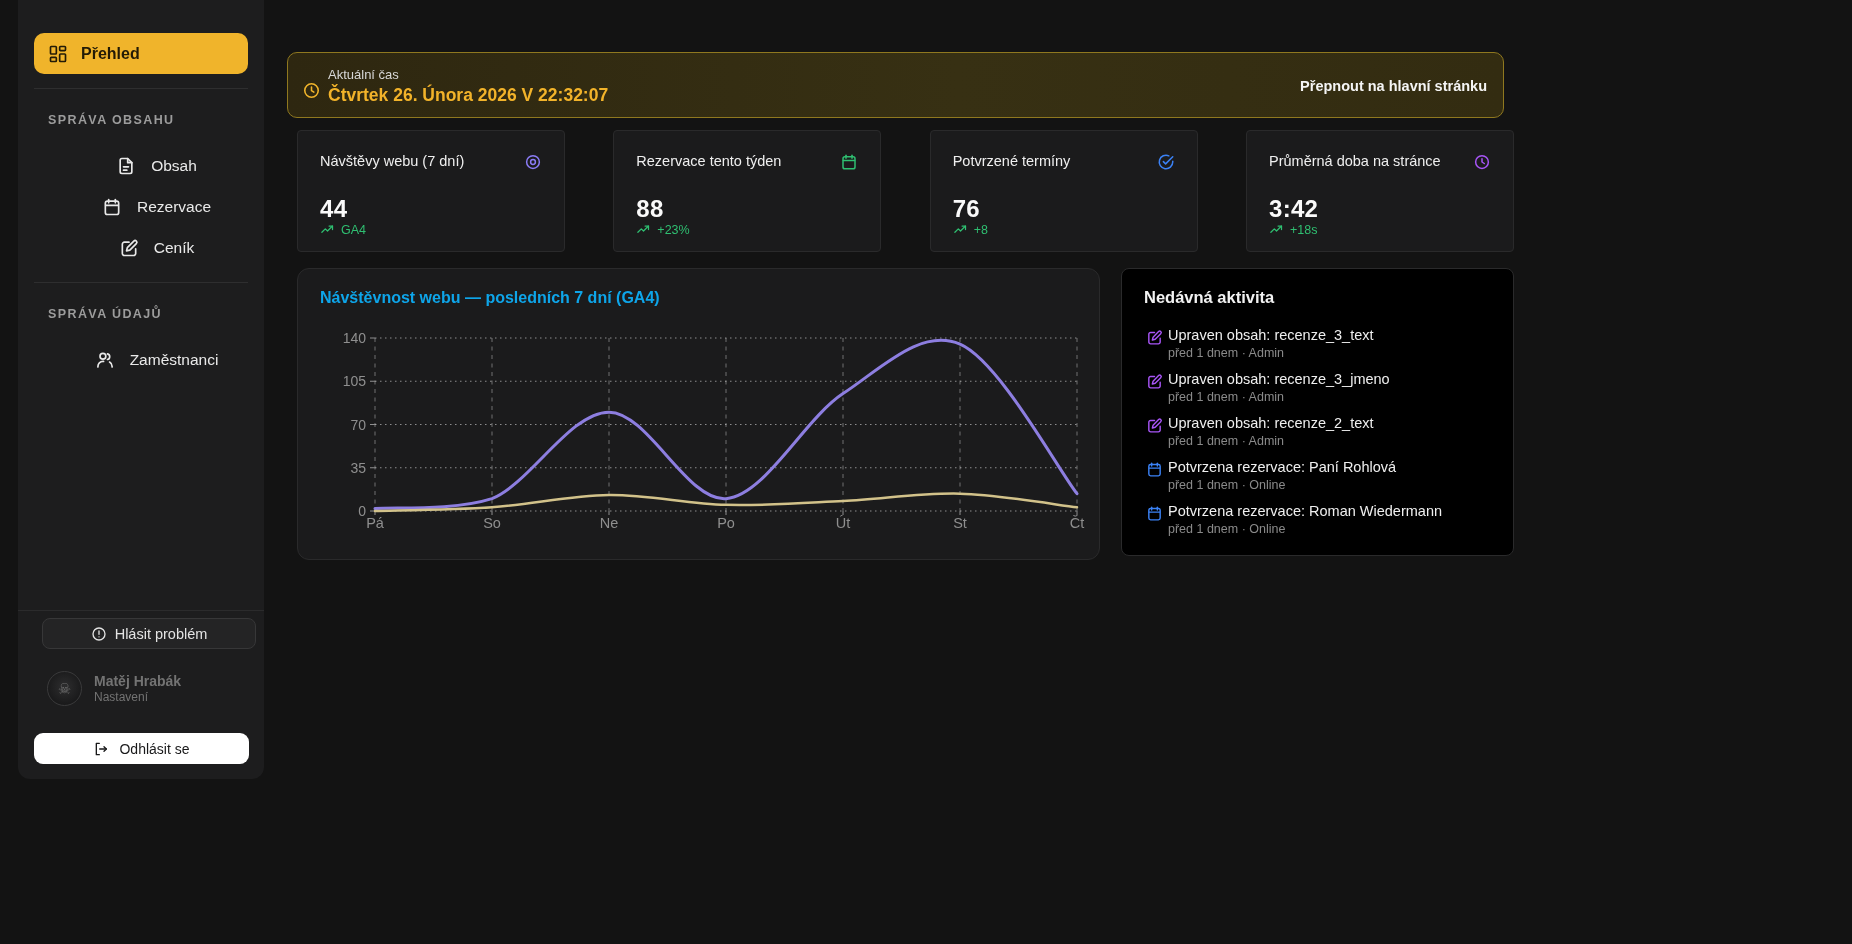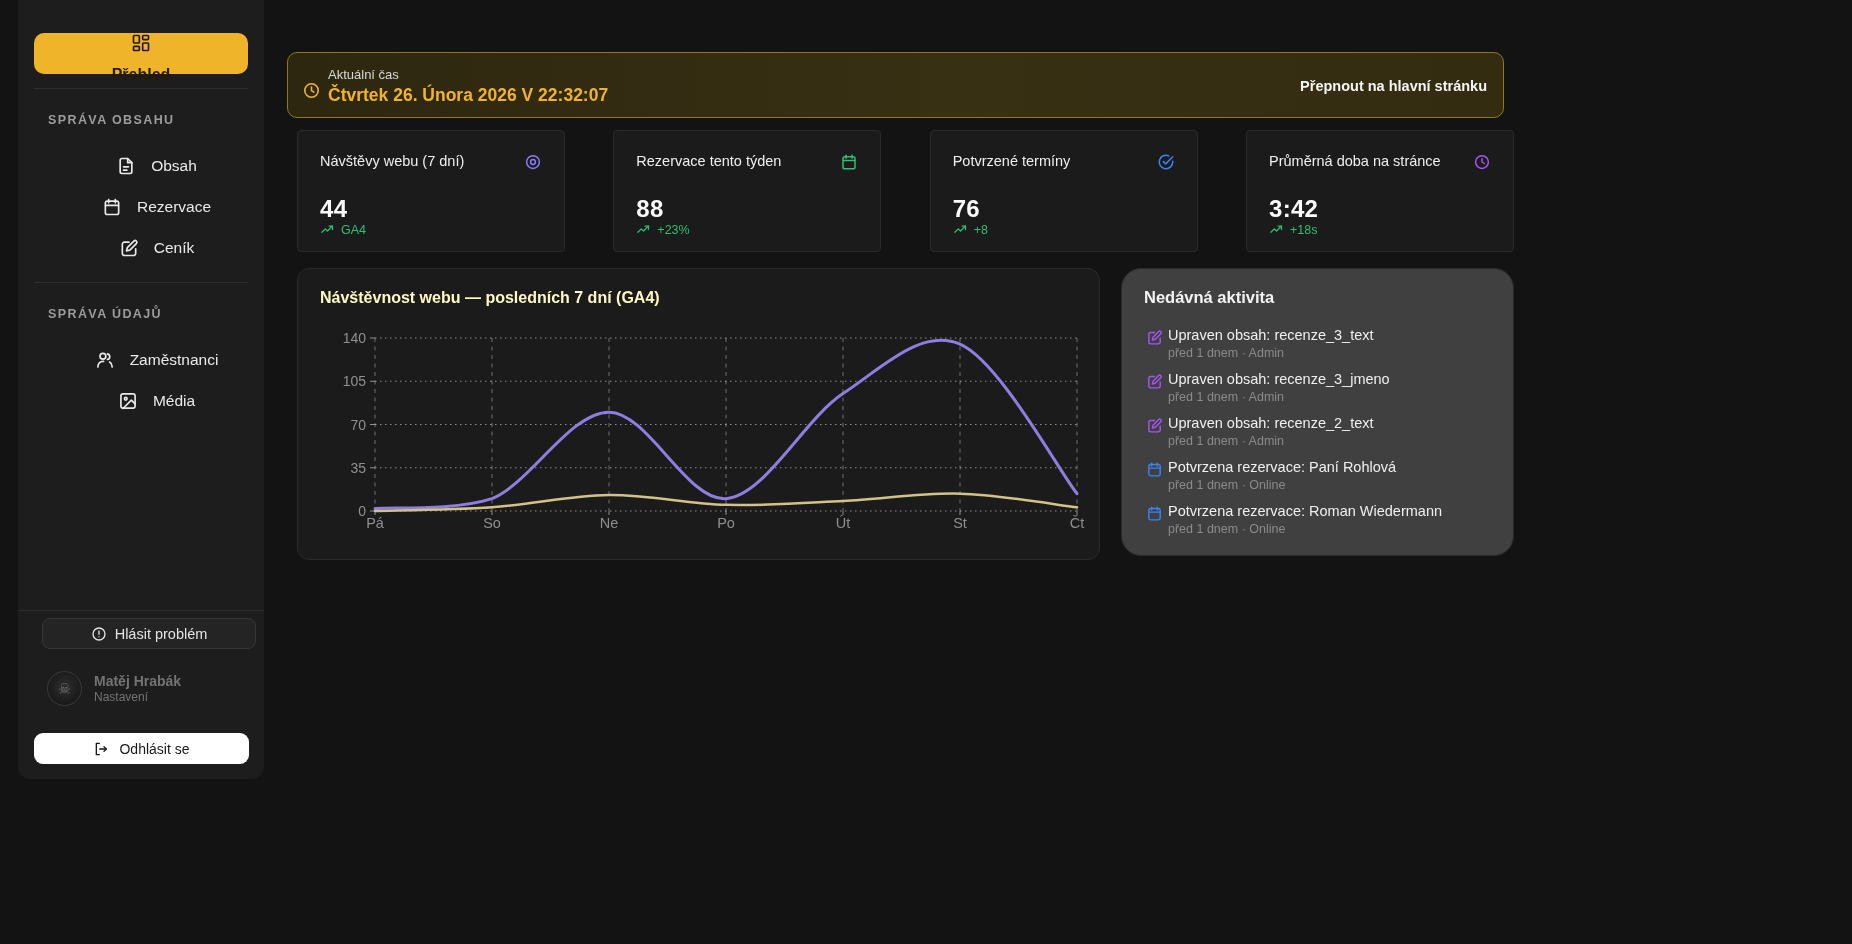--- a/index.html
+++ b/index.html
@@ -7,21 +7,21 @@
        font-family:"Liberation Sans","DejaVu Sans",sans-serif;color:#ededed;
        -webkit-font-smoothing:antialiased;}
   .icon{display:inline-flex;align-items:center;justify-content:center;}
   .icon svg{width:100%;height:100%;display:block;}
 
   
   .sidebar{position:absolute;left:18px;top:0;width:246px;height:779px;
            background:#1d1d1e;border-radius:0 0 12px 12px;box-sizing:border-box;padding-top:33px;}
   .nav-active{margin:0 16px;height:41px;background:#f0b42b;border-radius:10px;
               display:flex;align-items:center;gap:13px;padding:0 14px;box-sizing:border-box;
-              color:#231b06;font-size:16px;font-weight:700;cursor:pointer;flex-direction:column;}
+              color:#231b06;font-size:16px;font-weight:700;cursor:pointer;}
   .nav-active .icon{width:20px;height:20px;color:#231b06;}
   .divider{height:1px;background:#2e2e2f;margin:14px 16px 0;}
   .section-title{margin:24px 0 0 30px;font-size:12.5px;font-weight:700;color:#9c9c9c;
                  letter-spacing:1.4px;}
   .nav-items{margin-top:18px;}
   .nav-item{height:41px;display:flex;align-items:center;gap:15px;padding-left:31px;
             font-size:15.5px;color:#e9e9e9;cursor:pointer;justify-content:center;}
   .nav-item .icon{width:20px;height:20px;color:#e9e9e9;}
   .bottom-divider{position:absolute;left:0;top:610px;width:100%;height:1px;background:#2b2b2c;}
   .report-btn{position:absolute;left:16px;top:618px;width:214px;height:31px;background:#242425;
@@ -54,26 +54,26 @@
              border-radius:4px;box-sizing:border-box;}
   .stat-title{position:absolute;left:22px;top:22px;font-size:14.5px;color:#efefef;}
   .stat-icon{position:absolute;right:22px;top:22px;width:18px;height:18px;}
   .stat-value{position:absolute;left:22px;top:64px;font-size:24px;font-weight:800;color:#fafafa;letter-spacing:.3px;}
   .stat-trend{position:absolute;left:22px;top:91px;display:flex;align-items:center;gap:6px;font-size:12.5px;}
   .stat-trend .icon{width:15px;height:15px;}
 
   
   .chart-card{position:absolute;left:297px;top:268px;width:803px;height:292px;background:#1b1b1c;
               border:1px solid #2a2a2b;border-radius:12px;box-sizing:border-box;}
-  .chart-title{position:absolute;left:22px;top:20px;font-size:16px;font-weight:700;color:#fef9c3;}
+  .chart-title{position:absolute;left:22px;top:20px;font-size:16px;font-weight:700;color:#0ea5e9;}
   #chart-area{position:absolute;left:0;top:0;width:100%;height:100%;}
 
   
-  .activity-card{position:absolute;left:1121px;top:268px;width:393px;height:288px;background:#404040;
-                 border:1px solid #2a2a2b;border-radius:20px;box-sizing:border-box;}
+  .activity-card{position:absolute;left:1121px;top:268px;width:393px;height:288px;background:#000000;
+                 border:1px solid #2a2a2b;border-radius:8px;box-sizing:border-box;}
   .activity-title{position:absolute;left:22px;top:19px;font-size:16.5px;font-weight:700;color:#f2f2f2;}
   .activity-list{position:absolute;left:0;top:57px;width:100%;}
   .activity-item{position:relative;height:44px;}
   .activity-item .icon{position:absolute;left:24px;top:3px;width:17px;height:17px;}
   .activity-item-title{position:absolute;left:46px;top:1px;font-size:14.5px;color:#efefef;white-space:nowrap;}
   .activity-item-meta{position:absolute;left:46px;top:20px;font-size:12.5px;color:#8a8a8a;}
 </style>
 </head>
 <body>
 
@@ -143,30 +143,20 @@
               <svg viewBox="0 0 24 24" fill="none" stroke="currentColor" stroke-width="2" stroke-linecap="round" stroke-linejoin="round">
                 <circle cx="9.5" cy="7.5" r="3.5"></circle>
                 <path d="M3.5 20.5v-.8a6 6 0 0 1 6-6h.8"></path>
                 <path d="M15 4.6a3.5 3.5 0 0 1 0 6.8"></path>
                 <path d="M17.5 14.4a6 6 0 0 1 3 5.1v1"></path>
               </svg>
             </span>
               <span>Zaměstnanci</span>
             </div>
 
-            <div class="nav-item">
-              <span class="icon">
-              <svg viewBox="0 0 24 24" fill="none" stroke="currentColor" stroke-width="2" stroke-linecap="round" stroke-linejoin="round">
-                <rect x="3.5" y="3.5" width="17" height="17" rx="2.5"></rect>
-                <circle cx="9.3" cy="9.3" r="1.6"></circle>
-                <path d="M20.5 15.5 16 11 6 21"></path>
-              </svg>
-            </span>
-              <span>Média</span>
-            </div>
           </div>
       </div>
     </div>
 
   <div class="bottom-divider"></div>
 
   <div class="report-btn">
     <span class="icon">
         <svg viewBox="0 0 24 24" fill="none" stroke="currentColor" stroke-width="2" stroke-linecap="round" stroke-linejoin="round">
           <circle cx="12" cy="12" r="9"></circle>

